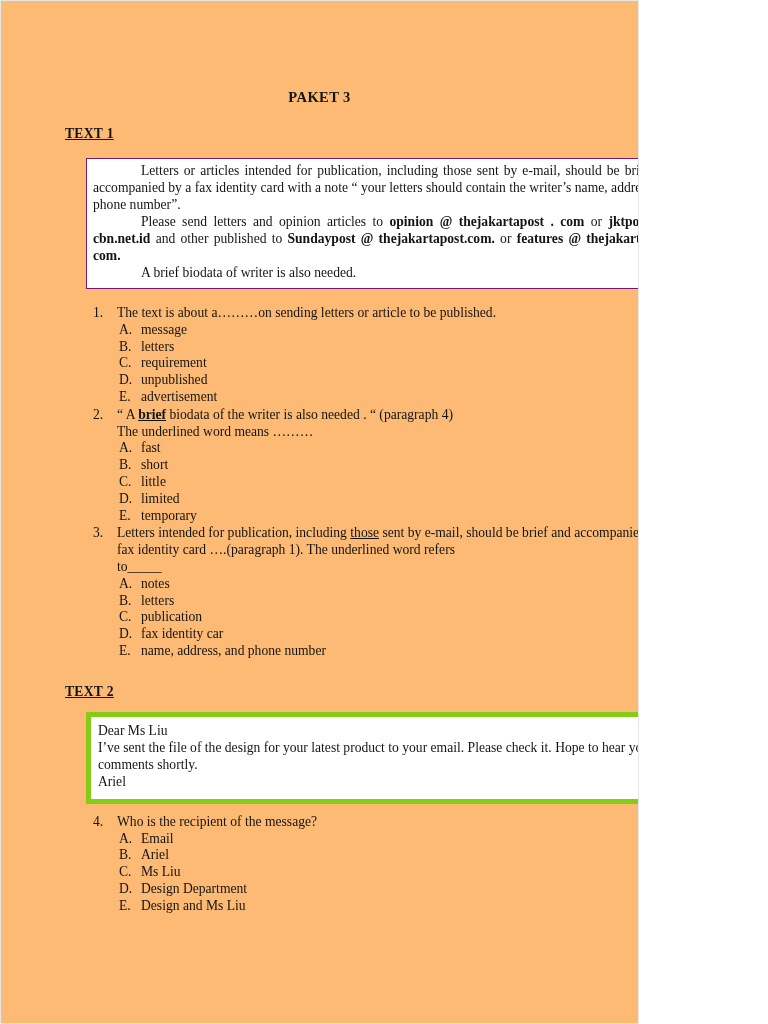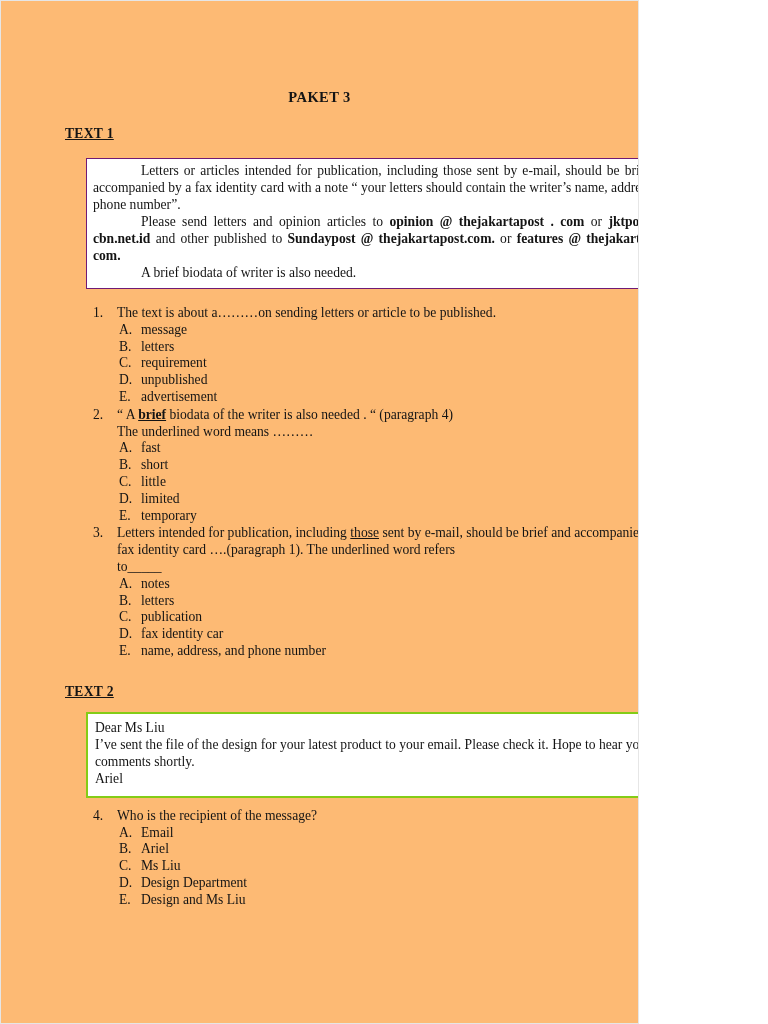--- a/index.html
+++ b/index.html
@@ -69,21 +69,21 @@
   .olet { flex:0 0 22px; }
   .bold-underline {
     font-weight:bold;
     text-decoration:underline;
     text-align:center;
   }
   .uline { text-decoration:underline; }
   .msg-box {
     margin:12px 0 0 85px;
     width:598px;
-    border:2px solid #84cc16;
+    border:5px solid #84cc16;
     padding:5px 8px 9px 7px;
     background:#ffffff;
   }
   .msg-line {
     font-size:13.6px;
     line-height:17px;
   }
   .mt-text2 { margin-top:24px; }
   .mt-q4 { margin-top:10px; }
 </style>

